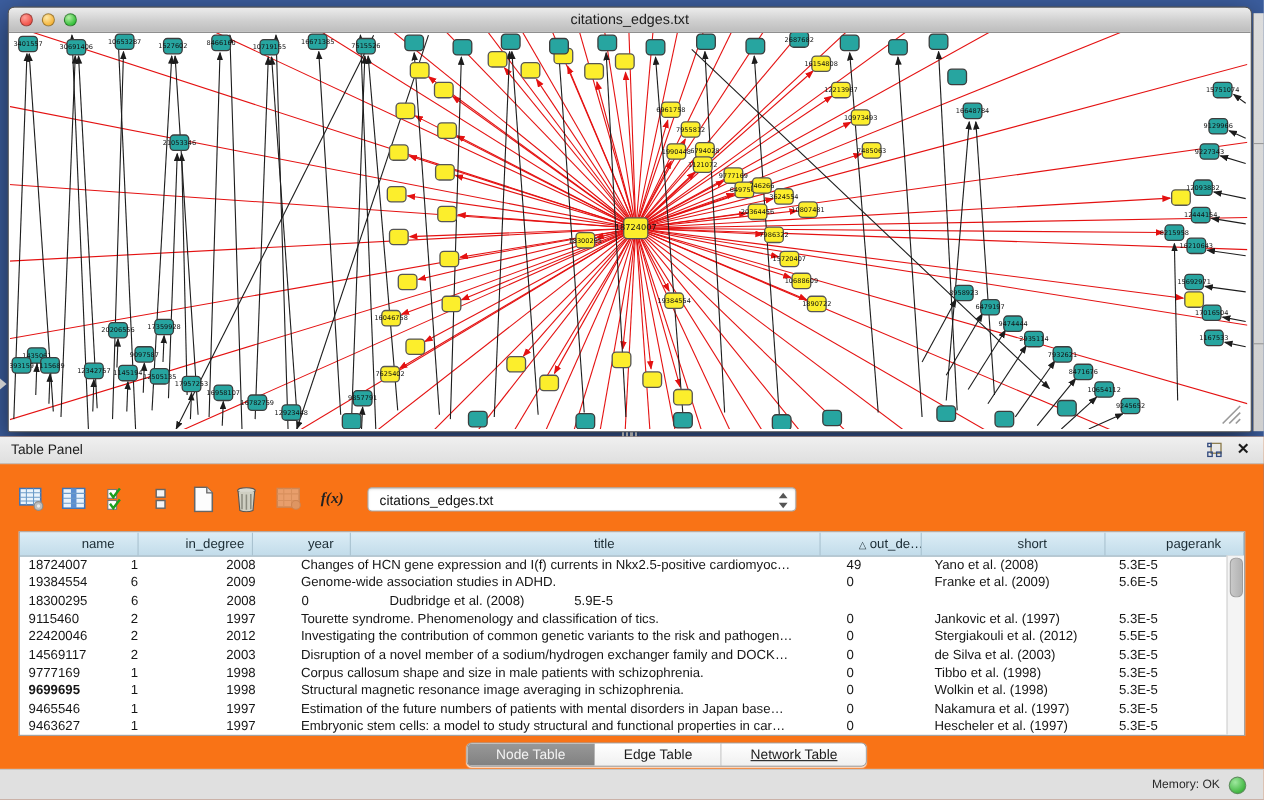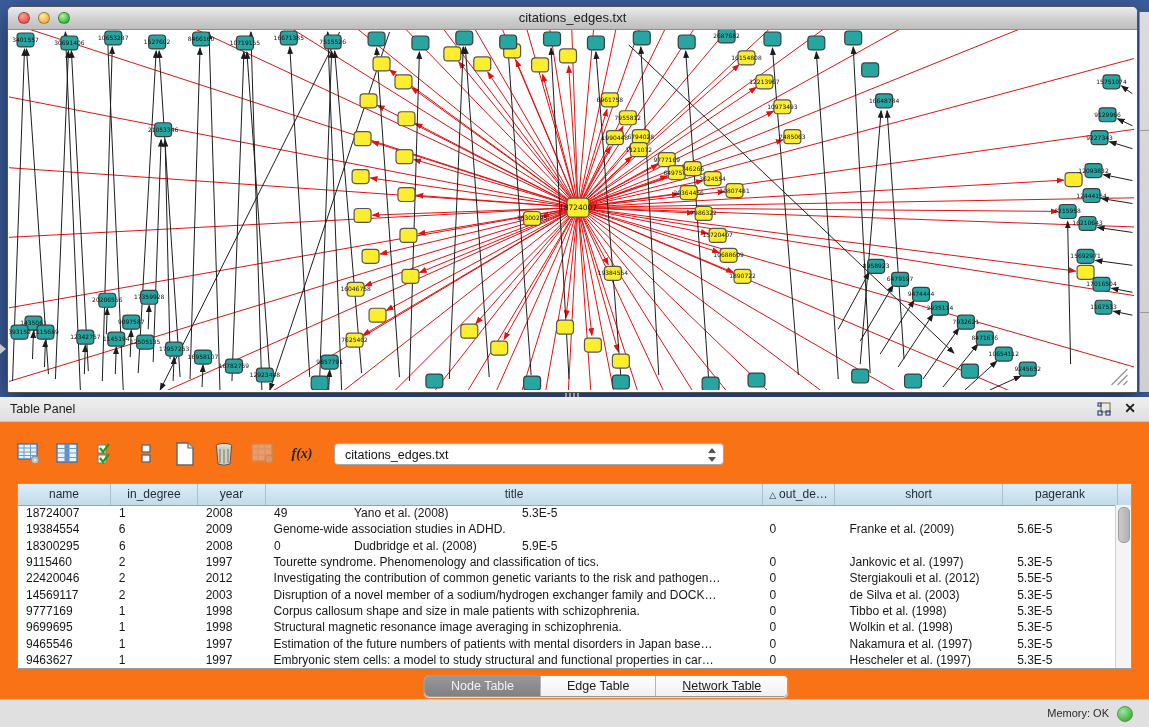--- a/index.html
+++ b/index.html
@@ -51,21 +51,21 @@
   .sel-arrows{position:absolute;right:7px;top:4px;width:9px;height:14px;}
   .sel-arrows:before,.sel-arrows:after{content:"";position:absolute;left:1px;border-left:4px solid transparent;border-right:4px solid transparent;}
   .sel-arrows:before{top:0;border-bottom:5px solid #555;}
   .sel-arrows:after{bottom:0;border-top:5px solid #555;}
 
   .table-box{position:absolute;left:17px;top:86px;width:1115px;height:186px;background:#fff;
     border:1px solid #9a9a9a;box-sizing:border-box;overflow:hidden;}
   .thead{display:flex;height:21px;background:linear-gradient(#dcedf6,#c2dcea);
     border-bottom:1px solid #8aa6b5;}
   .th{box-sizing:border-box;border-right:1px solid #a9c2d0;font-size:12px;color:#1b2b33;
-    text-align:center;line-height:20px;overflow:hidden;white-space:nowrap;cursor:pointer;}
+    text-align:center;line-height:20px;overflow:hidden;white-space:nowrap;cursor:pointer;margin-left:35px;}
   .sort-glyph{font-size:9px;margin-right:3px;color:#23323a;}
   .tbody{position:absolute;left:0;top:21px;right:15px;bottom:0;overflow:hidden;}
   .trow{display:flex;height:16.3px;align-items:center;}
   .td{box-sizing:border-box;padding-left:8px;font-size:12px;color:#161616;
     white-space:nowrap;overflow:hidden;}
   .vscroll{position:absolute;right:0;top:21px;bottom:0;width:15px;background:#f4f4f4;border-left:1px solid #cfcfcf;}
   .vthumb{position:absolute;left:2px;top:2px;width:10px;height:34px;border-radius:5px;
     background:linear-gradient(90deg,#c9c9c9,#b2b2b2);border:1px solid #9d9d9d;}
 
   
@@ -554,20 +554,21 @@
           <div class="th" style="width: 497px;">title</div>
           <div class="th" style="width: 72px;"><span class="sort-glyph">△</span>out_de…</div>
           <div class="th" style="width: 168px;">short</div>
           <div class="th" style="width: 115px;">pagerank</div>
         </div>
       <div class="tbody" id="tbody">
           <div class="trow">
             <div class="td" style="width: 93px;">18724007</div>
             <div class="td" style="width: 87px;">1</div>
             <div class="td" style="width: 68px;">2008</div>
+            <div class="td" style="width: 497px;">Changes of HCN gene expression and I(f) currents in Nkx2.5-positive cardiomyoc…</div>
             <div class="td" style="width: 72px;">49</div>
             <div class="td" style="width: 168px; padding-left: 16px;">Yano et al. (2008)</div>
             <div class="td" style="width: 115px; padding-left: 16px;">5.3E-5</div>
           </div>
           <div class="trow">
             <div class="td" style="width: 93px;">19384554</div>
             <div class="td" style="width: 87px;">6</div>
             <div class="td" style="width: 68px;">2009</div>
             <div class="td" style="width: 497px;">Genome-wide association studies in ADHD.</div>
             <div class="td" style="width: 72px;">0</div>
@@ -612,21 +613,21 @@
           <div class="trow">
             <div class="td" style="width: 93px;">9777169</div>
             <div class="td" style="width: 87px;">1</div>
             <div class="td" style="width: 68px;">1998</div>
             <div class="td" style="width: 497px;">Corpus callosum shape and size in male patients with schizophrenia.</div>
             <div class="td" style="width: 72px;">0</div>
             <div class="td" style="width: 168px; padding-left: 16px;">Tibbo et al. (1998)</div>
             <div class="td" style="width: 115px; padding-left: 16px;">5.3E-5</div>
           </div>
           <div class="trow">
-            <div class="td" style="width: 93px;">9699695</div>
+            <div class="td" style="width: 93px; font-weight: bold;">9699695</div>
             <div class="td" style="width: 87px;">1</div>
             <div class="td" style="width: 68px;">1998</div>
             <div class="td" style="width: 497px;">Structural magnetic resonance image averaging in schizophrenia.</div>
             <div class="td" style="width: 72px;">0</div>
             <div class="td" style="width: 168px; padding-left: 16px;">Wolkin et al. (1998)</div>
             <div class="td" style="width: 115px; padding-left: 16px;">5.3E-5</div>
           </div>
           <div class="trow">
             <div class="td" style="width: 93px;">9465546</div>
             <div class="td" style="width: 87px;">1</div>

